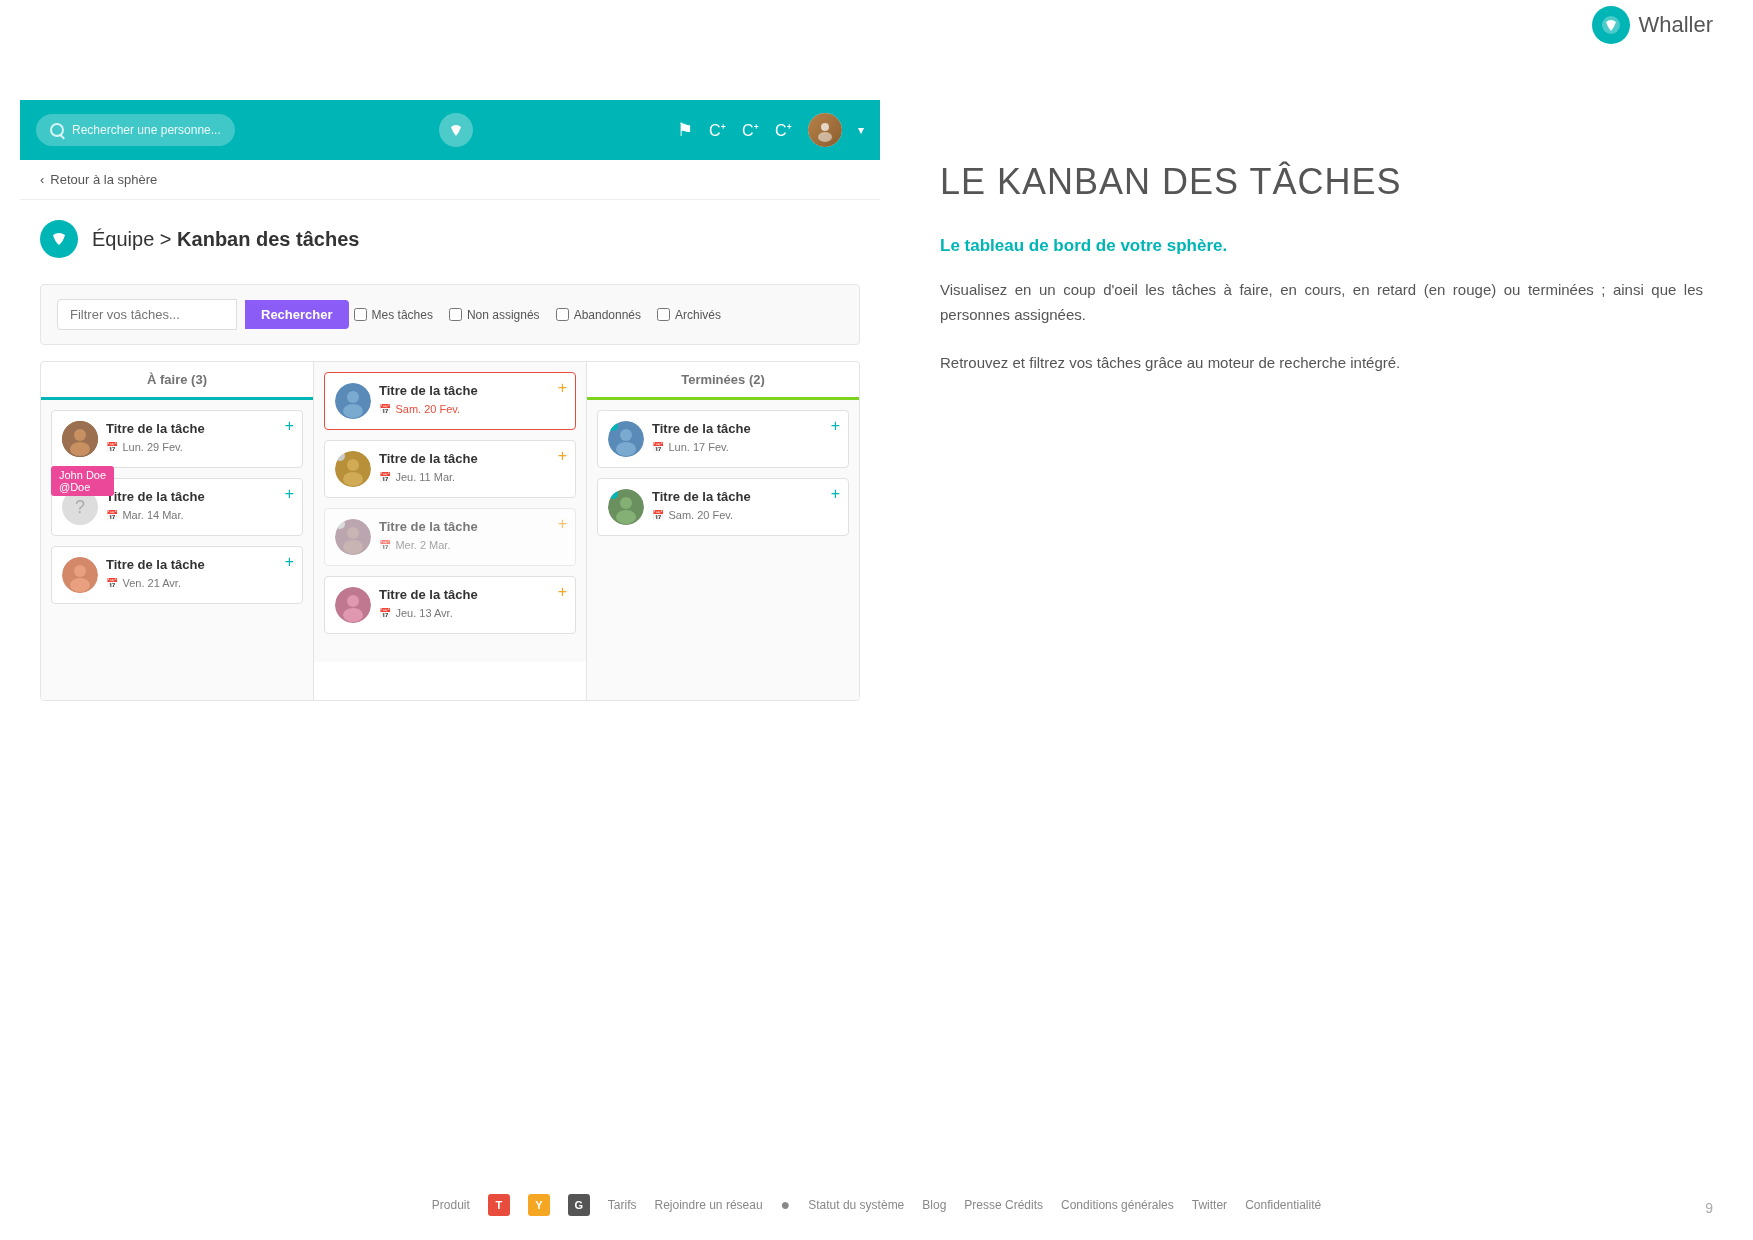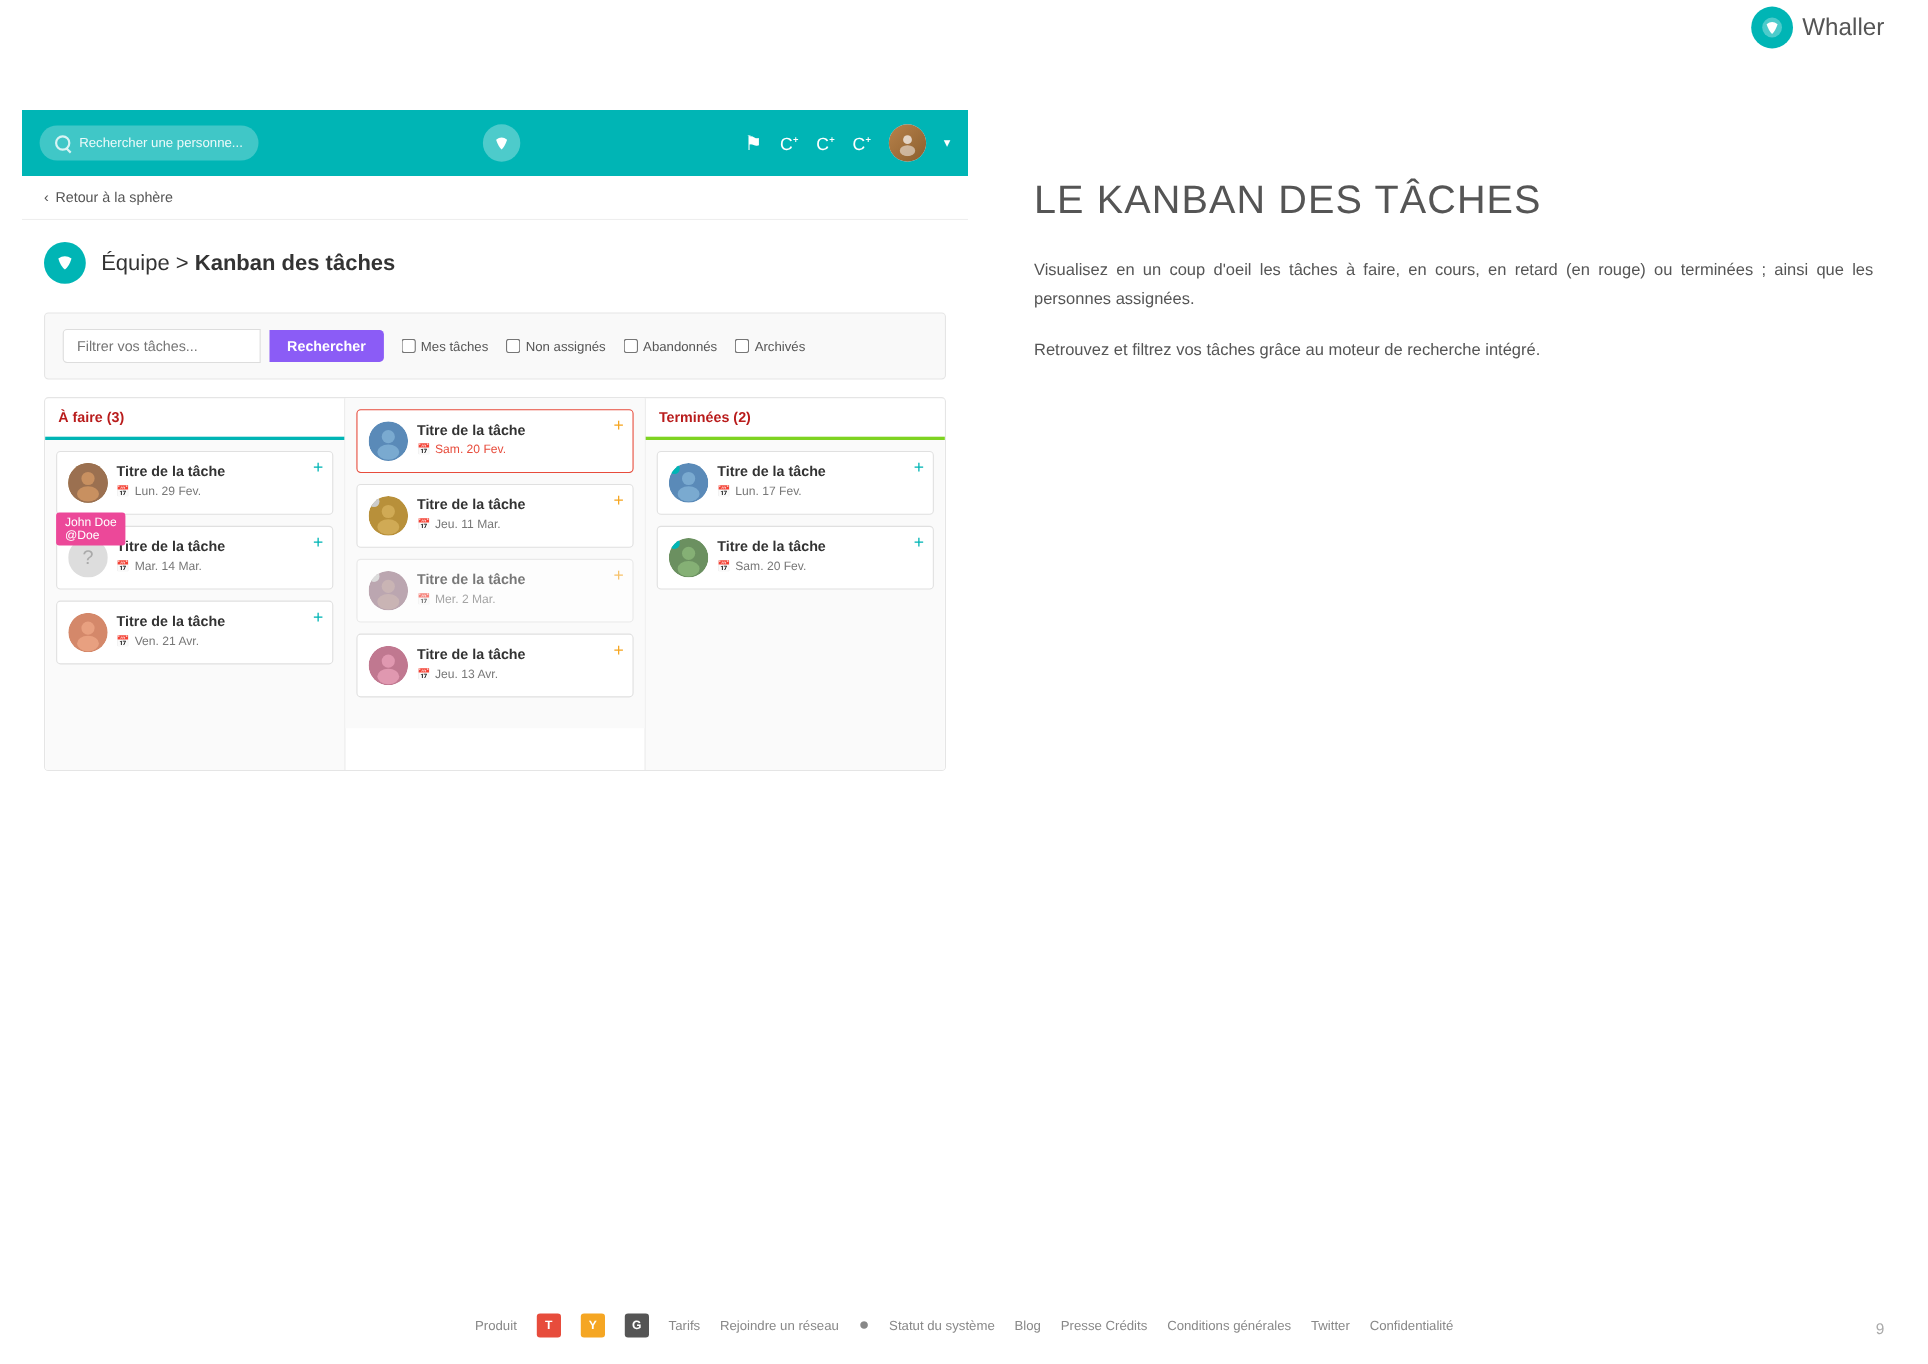--- a/index.html
+++ b/index.html
@@ -154,21 +154,21 @@
 
     
     .filter-bar {
       margin: 16px 20px;
       background: #f9f9f9;
       border: 1px solid #e5e5e5;
       border-radius: 4px;
       padding: 14px 16px;
       display: flex;
       align-items: center;
-      gap: 16px;
+      gap: 5px;
     }
     .filter-input-group {
       display: flex;
       align-items: center;
       gap: 8px;
     }
     .filter-input {
       border: 1px solid #ddd;
       border-radius: 4px 0 0 4px;
       padding: 7px 12px;
@@ -218,21 +218,22 @@
       display: flex;
       flex-direction: column;
     }
     .kanban-col:last-child {
       border-right: none;
     }
     .kanban-col-header {
       padding: 10px 12px;
       font-size: 13px;
       font-weight: 600;
-      color: #b91c1c;
+      color: #737373;
+      text-align: center;
       border-bottom: 3px solid transparent;
     }
     .kanban-col-header.todo { border-bottom-color: #00b5b5; }
     .kanban-col-header.inprogress { border-bottom-color: #f5a623; }
     .kanban-col-header.done { border-bottom-color: #7ed321; }
 
     .kanban-cards {
       padding: 10px;
       display: flex;
       flex-direction: column;
@@ -709,20 +710,21 @@
 
         </div>
       </div>
 
     </div>
 
   </div>
 
   <div class="desc-panel">
     <div class="desc-title">LE KANBAN DES TÂCHES</div>
+    <div class="desc-subtitle">Le tableau de bord de votre sphère.</div>
 
     <p class="desc-text">Visualisez en un coup d'oeil les tâches à faire, en cours, en retard (en rouge) ou terminées ; ainsi que les personnes assignées.</p>
     <p class="desc-text">Retrouvez et filtrez vos tâches grâce au moteur de recherche intégré.</p>
   </div>
 
 </div>
 
 <div class="footer">
   <span>Produit</span>
   <div class="footer-logo-t">T</div>

